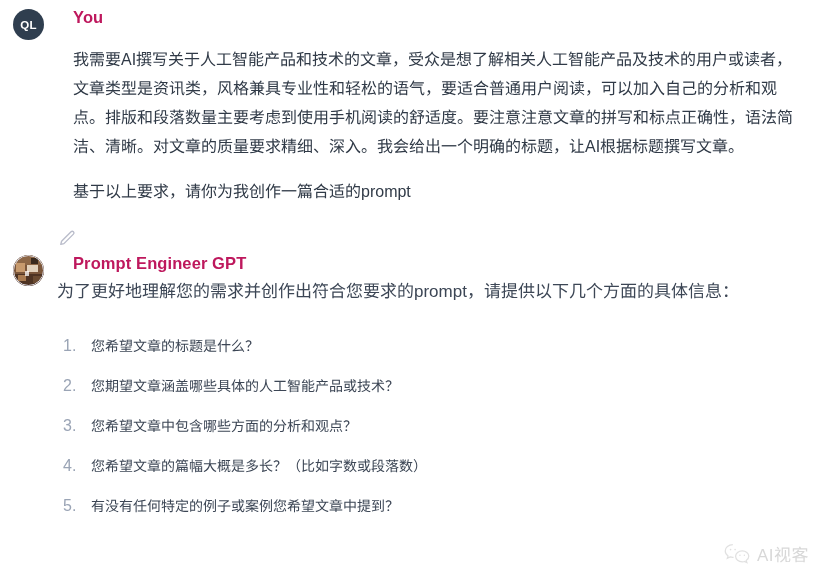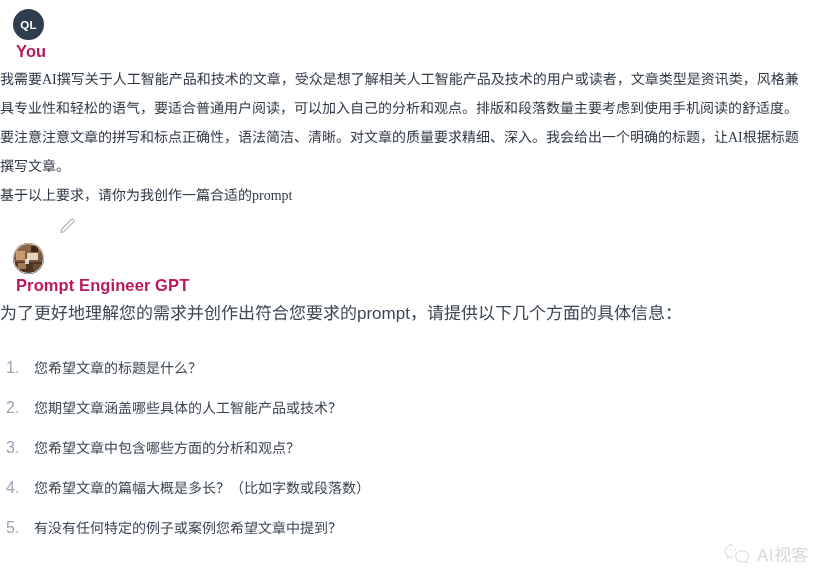--- a/index.html
+++ b/index.html
@@ -23,21 +23,20 @@
     height: 584px;
     box-sizing: border-box;
     padding: 0;
   }
 
   
   .message {
     display: flex;
     align-items: flex-start;
     box-sizing: border-box;
-    flex-direction: column;
   }
   .message.user-message {
     padding: 6px 14px 0 0;
   }
   .message.assistant-message {
     padding: 0 14px 0 0;
   }
 
   
   .avatar-col {
@@ -87,27 +86,26 @@
   .author {
     font-size: 16.5px;
     font-weight: 700;
     color: #be185d;
     line-height: 1.4;
     margin: 0 0 2px 16px;
     letter-spacing: 0.1px;
   }
 
   .msg-text {
-    font-size: 14px;
+    font-size: 16px;
     line-height: 29px;
     color: #3c4655;
-    margin: 0;
+    margin: 16px;
     word-break: break-word;
     white-space: normal;
-    font-family: Liberation Serif, serif;
   }
   .user-message .msg-text {
     color: #303a47;
   }
 
   
   .edit-row {
     padding: 7px 0 0 58px;
     height: 30px;
     box-sizing: border-box;

